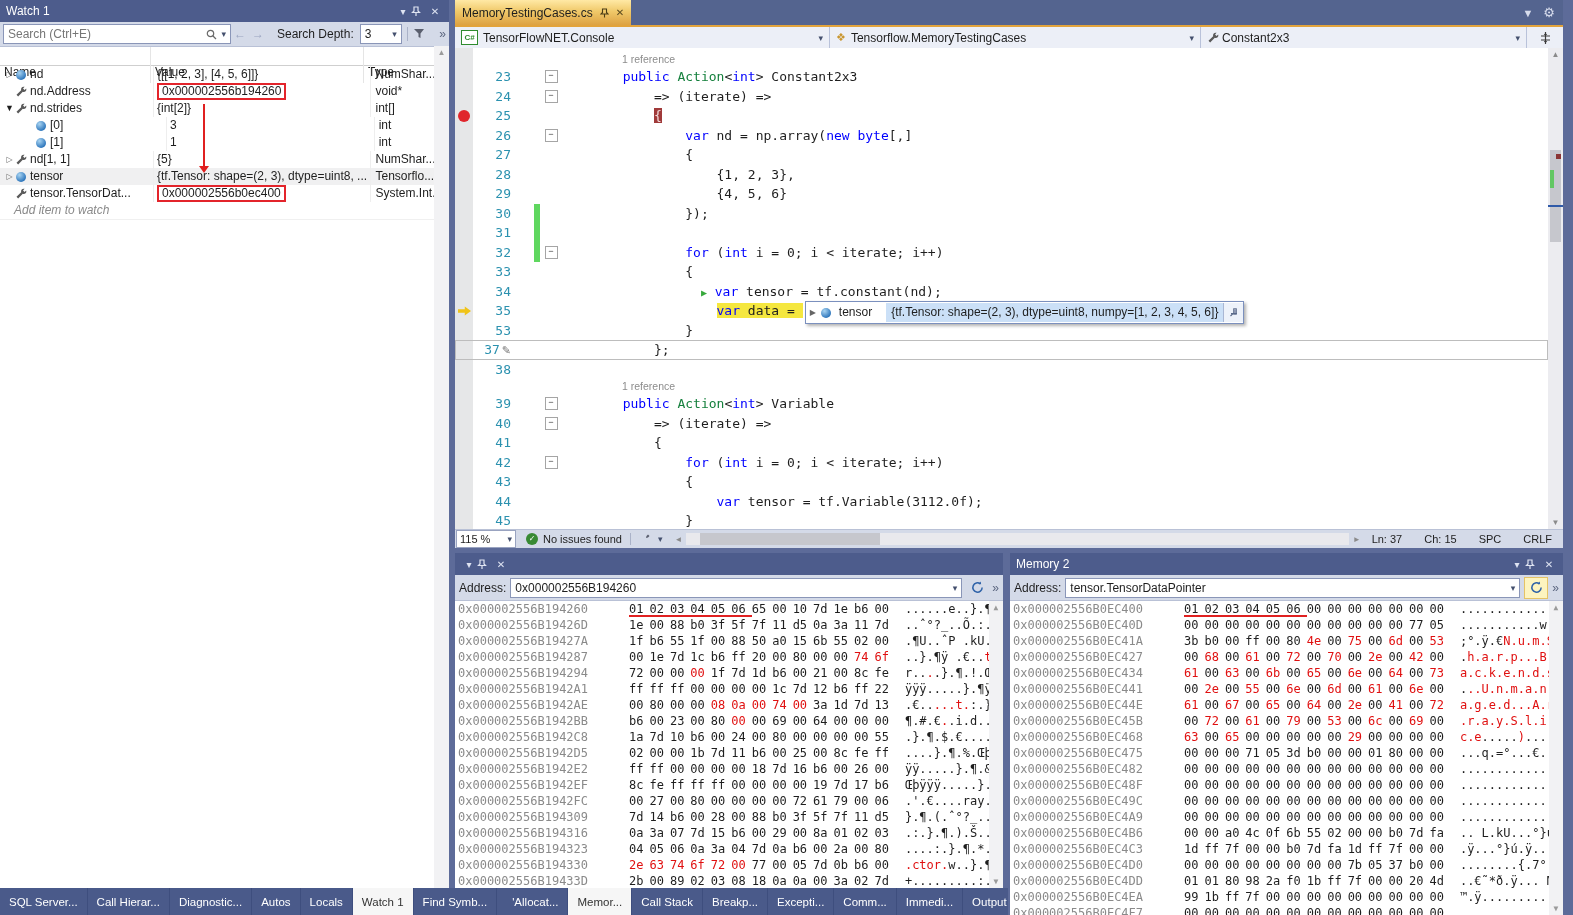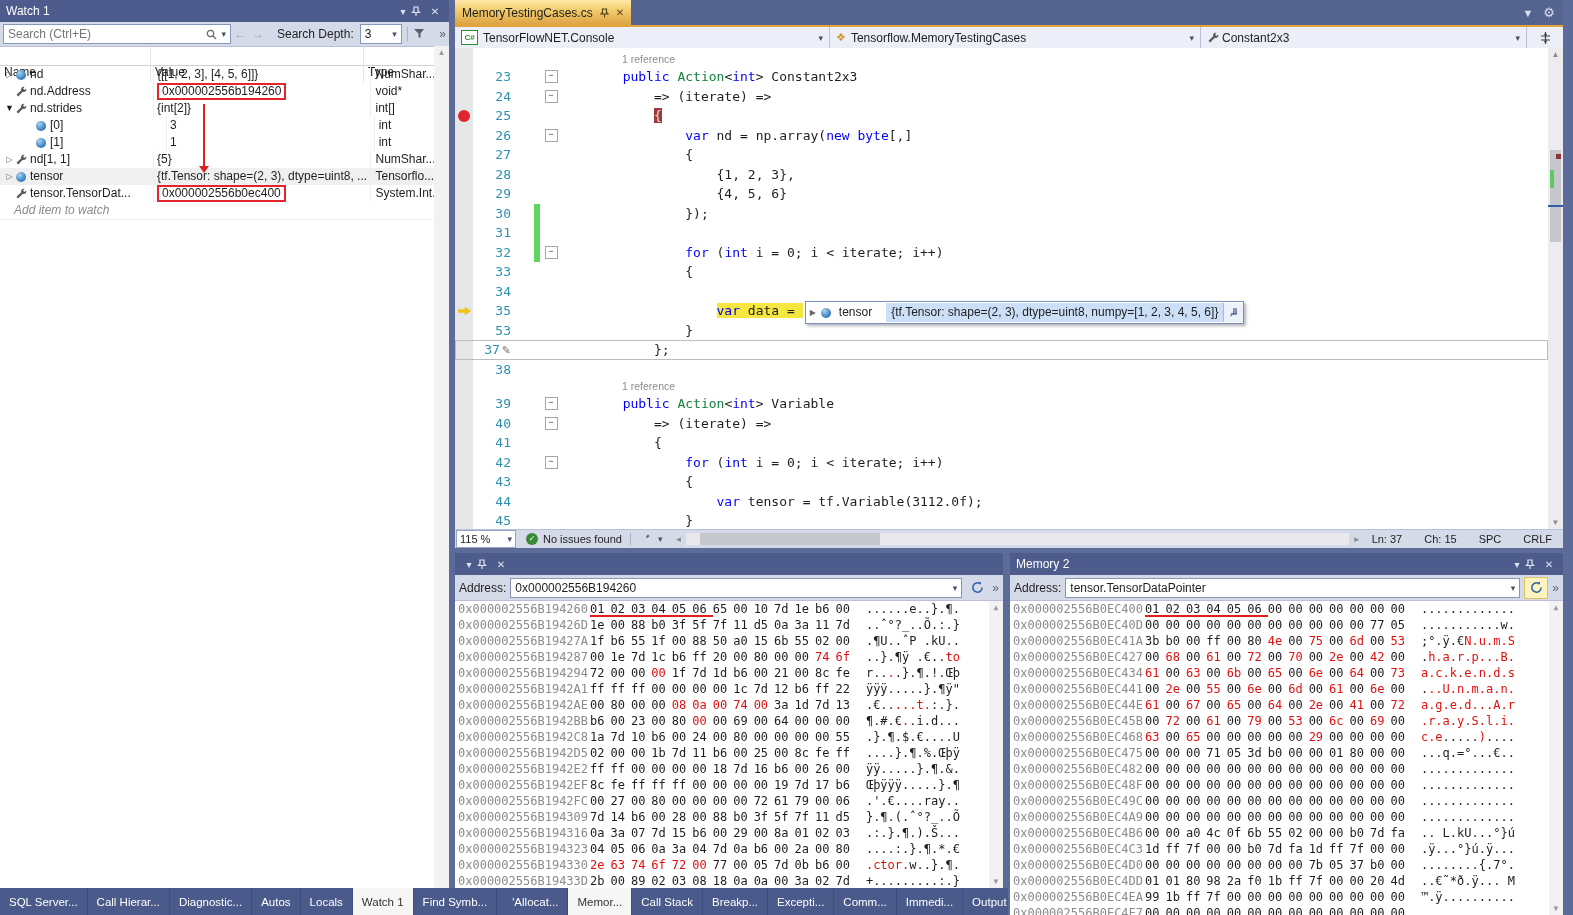--- a/index.html
+++ b/index.html
@@ -121,21 +121,21 @@
   #mem2{left:1010px;top:553px;width:553px;height:362px;}
   .mem-toolbar{background:#d4dae8;display:flex;align-items:center;height:25px;padding:0 4px;gap:4px;
                border-bottom:1px solid #b9c1d6;}
   .addr-combo{flex:1;}
   .refresh{width:22px;height:20px;display:flex;align-items:center;justify-content:center;}
   .refresh.hot{background:#fdf4bf;border:1px solid #e5c365;}
   .mem-body{flex:1;position:relative;overflow:hidden;background:#fff;
             font-family:"DejaVu Sans Mono",monospace;font-size:12px;}
   .mem-row{display:flex;height:16px;line-height:16px;white-space:pre;}
   .m-addr{color:#8a8a8a;width:132px;flex:none;padding-left:3px;}
-  .m-bytes{flex:none;display:flex;}
+  .m-bytes{flex:none;display:flex;margin-left:39px;}
   .m-b{margin-right:6px;}
   .m-red{color:#e01010;}
   .m-ul{border-bottom:2px solid #e02020;display:inline-flex;}
   .m-ascii{margin-left:10px;white-space:pre;}
   .mem-scroll{position:absolute;right:0;top:0;bottom:0;width:14px;background:#f2f2f4;
               color:#9b9b9b;font-size:8px;text-align:center;}
   
   #bottomtabs{position:absolute;left:0;top:888px;width:1008px;height:27px;background:#4a5a8a;
               display:flex;align-items:stretch;overflow:hidden;}
   .btab{display:flex;align-items:center;padding:0 9px;color:#fff;font-size:11.5px;
@@ -354,21 +354,21 @@
         <div class="cl"><span class="g-m"></span><span class="num">24</span><span class="chg"></span><span class="out"><span class="foldbox">−</span></span><span class="txt"><span class="seg-p">            =&gt; (iterate) =&gt;</span></span></div>
         <div class="cl"><span class="g-m"><span class="bp-dot"></span></span><span class="num">25</span><span class="chg"></span><span class="out"></span><span class="txt"><span class="seg-p">            </span><span class="seg-bphl">{</span></span></div>
         <div class="cl"><span class="g-m"></span><span class="num">26</span><span class="chg"></span><span class="out"><span class="foldbox">−</span></span><span class="txt"><span class="seg-p">                </span><span class="seg-k">var</span><span class="seg-p"> nd = np.array(</span><span class="seg-k">new</span><span class="seg-p"> </span><span class="seg-k">byte</span><span class="seg-p">[,]</span></span></div>
         <div class="cl"><span class="g-m"></span><span class="num">27</span><span class="chg"></span><span class="out"></span><span class="txt"><span class="seg-p">                {</span></span></div>
         <div class="cl"><span class="g-m"></span><span class="num">28</span><span class="chg"></span><span class="out"></span><span class="txt"><span class="seg-p">                    {1, 2, 3},</span></span></div>
         <div class="cl"><span class="g-m"></span><span class="num">29</span><span class="chg"></span><span class="out"></span><span class="txt"><span class="seg-p">                    {4, 5, 6}</span></span></div>
         <div class="cl"><span class="g-m"></span><span class="num">30</span><span class="chg on"></span><span class="out"></span><span class="txt"><span class="seg-p">                });</span></span></div>
         <div class="cl"><span class="g-m"></span><span class="num">31</span><span class="chg on"></span><span class="out"></span><span class="txt"><span class="seg-p"></span></span></div>
         <div class="cl"><span class="g-m"></span><span class="num">32</span><span class="chg on"></span><span class="out"><span class="foldbox">−</span></span><span class="txt"><span class="seg-p">                </span><span class="seg-k">for</span><span class="seg-p"> (</span><span class="seg-k">int</span><span class="seg-p"> i = 0; i &lt; iterate; i++)</span></span></div>
         <div class="cl"><span class="g-m"></span><span class="num">33</span><span class="chg"></span><span class="out"></span><span class="txt"><span class="seg-p">                {</span></span></div>
-        <div class="cl"><span class="g-m"></span><span class="num">34</span><span class="chg"></span><span class="out"></span></div>
+        <div class="cl"><span class="g-m"></span><span class="num">34</span><span class="chg"></span><span class="out"></span><span class="txt"><span class="seg-p">                  </span><span class="seg-g">▶</span><span class="seg-p"> </span><span class="seg-k">var</span><span class="seg-p"> tensor = tf.constant(nd);</span></span></div>
         <div class="cl"><span class="g-m"><span class="cur-arrow"></span></span><span class="num">35</span><span class="chg"></span><span class="out"></span><span class="txt"><span class="seg-p">                    </span><span class="hl"><span class="seg-k">var</span><span class="seg-p"> data = </span></span></span><span class="dt">
             <span class="dt-exp">▶</span>
             <span class="sphere"></span>
             <span class="dt-name">tensor</span>
             <span class="dt-val">{tf.Tensor: shape=(2, 3), dtype=uint8, numpy=[1, 2, 3, 4, 5, 6]}</span>
             <span class="dt-pin">
               <svg width="10" height="10" viewBox="0 0 10 10">
                 <path d="M2 5.5h6M6 1.5v4M4 5.5L1.5 8" stroke="#5a6a8a" stroke-width="1.1" fill="none"></path>
                 <rect x="4.7" y="0.8" width="2.6" height="5.4" fill="none" stroke="#5a6a8a" stroke-width="1"></rect>
               </svg>

